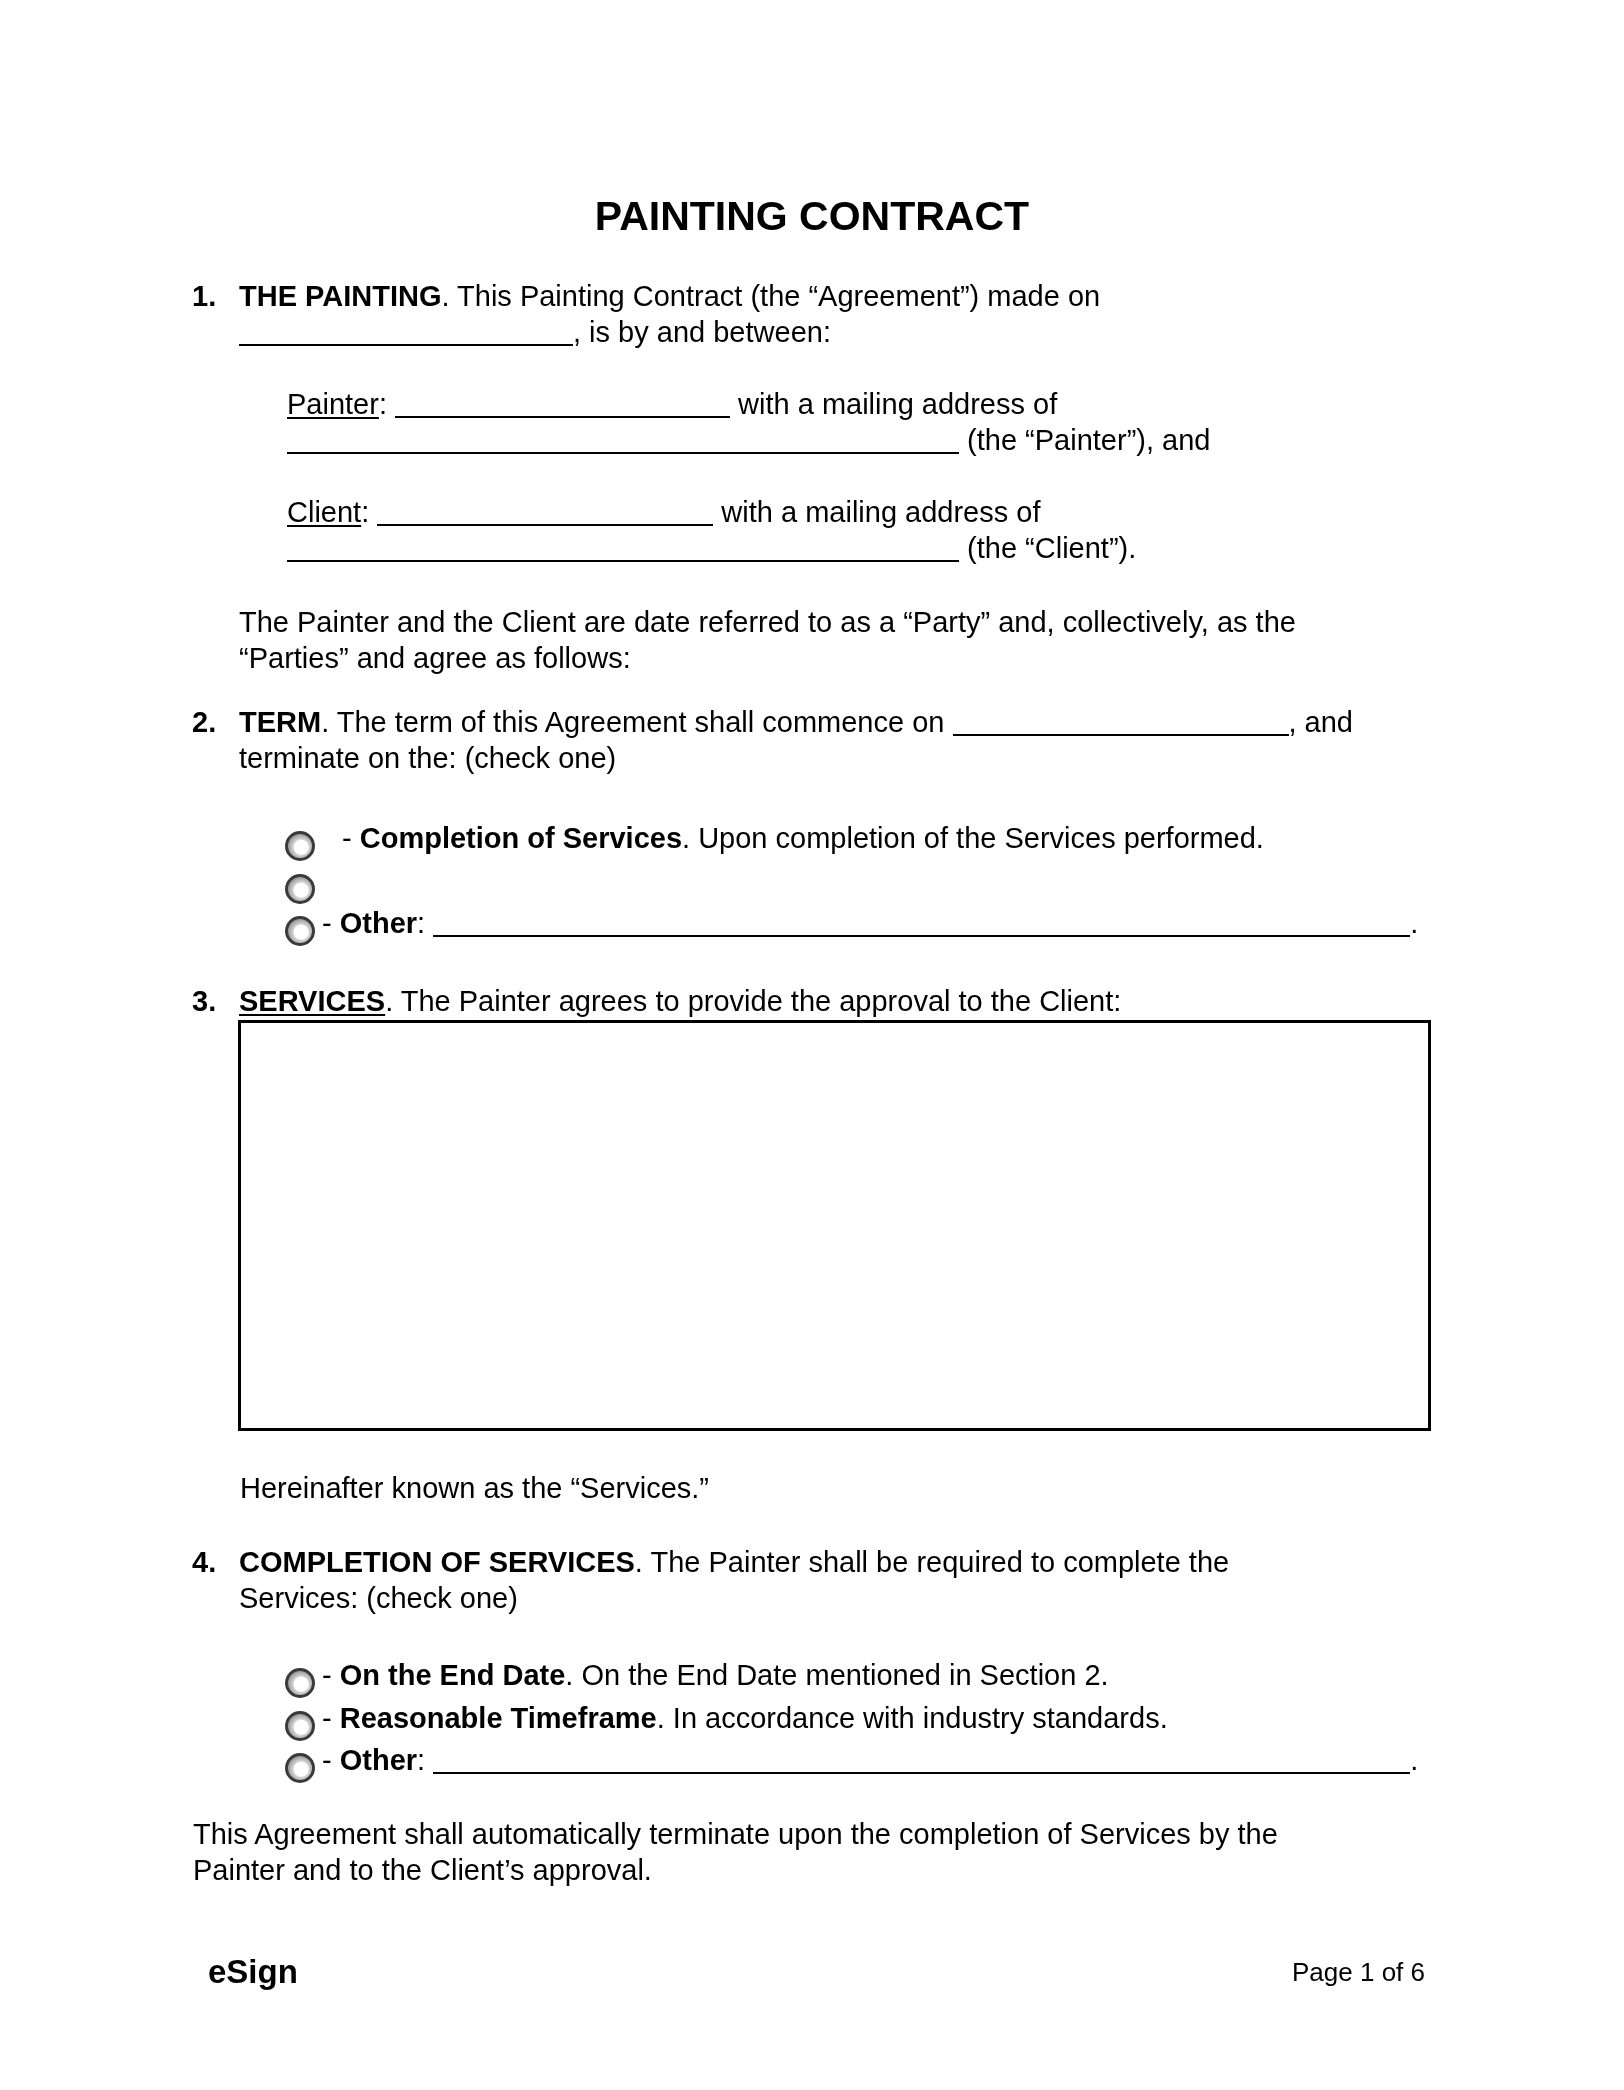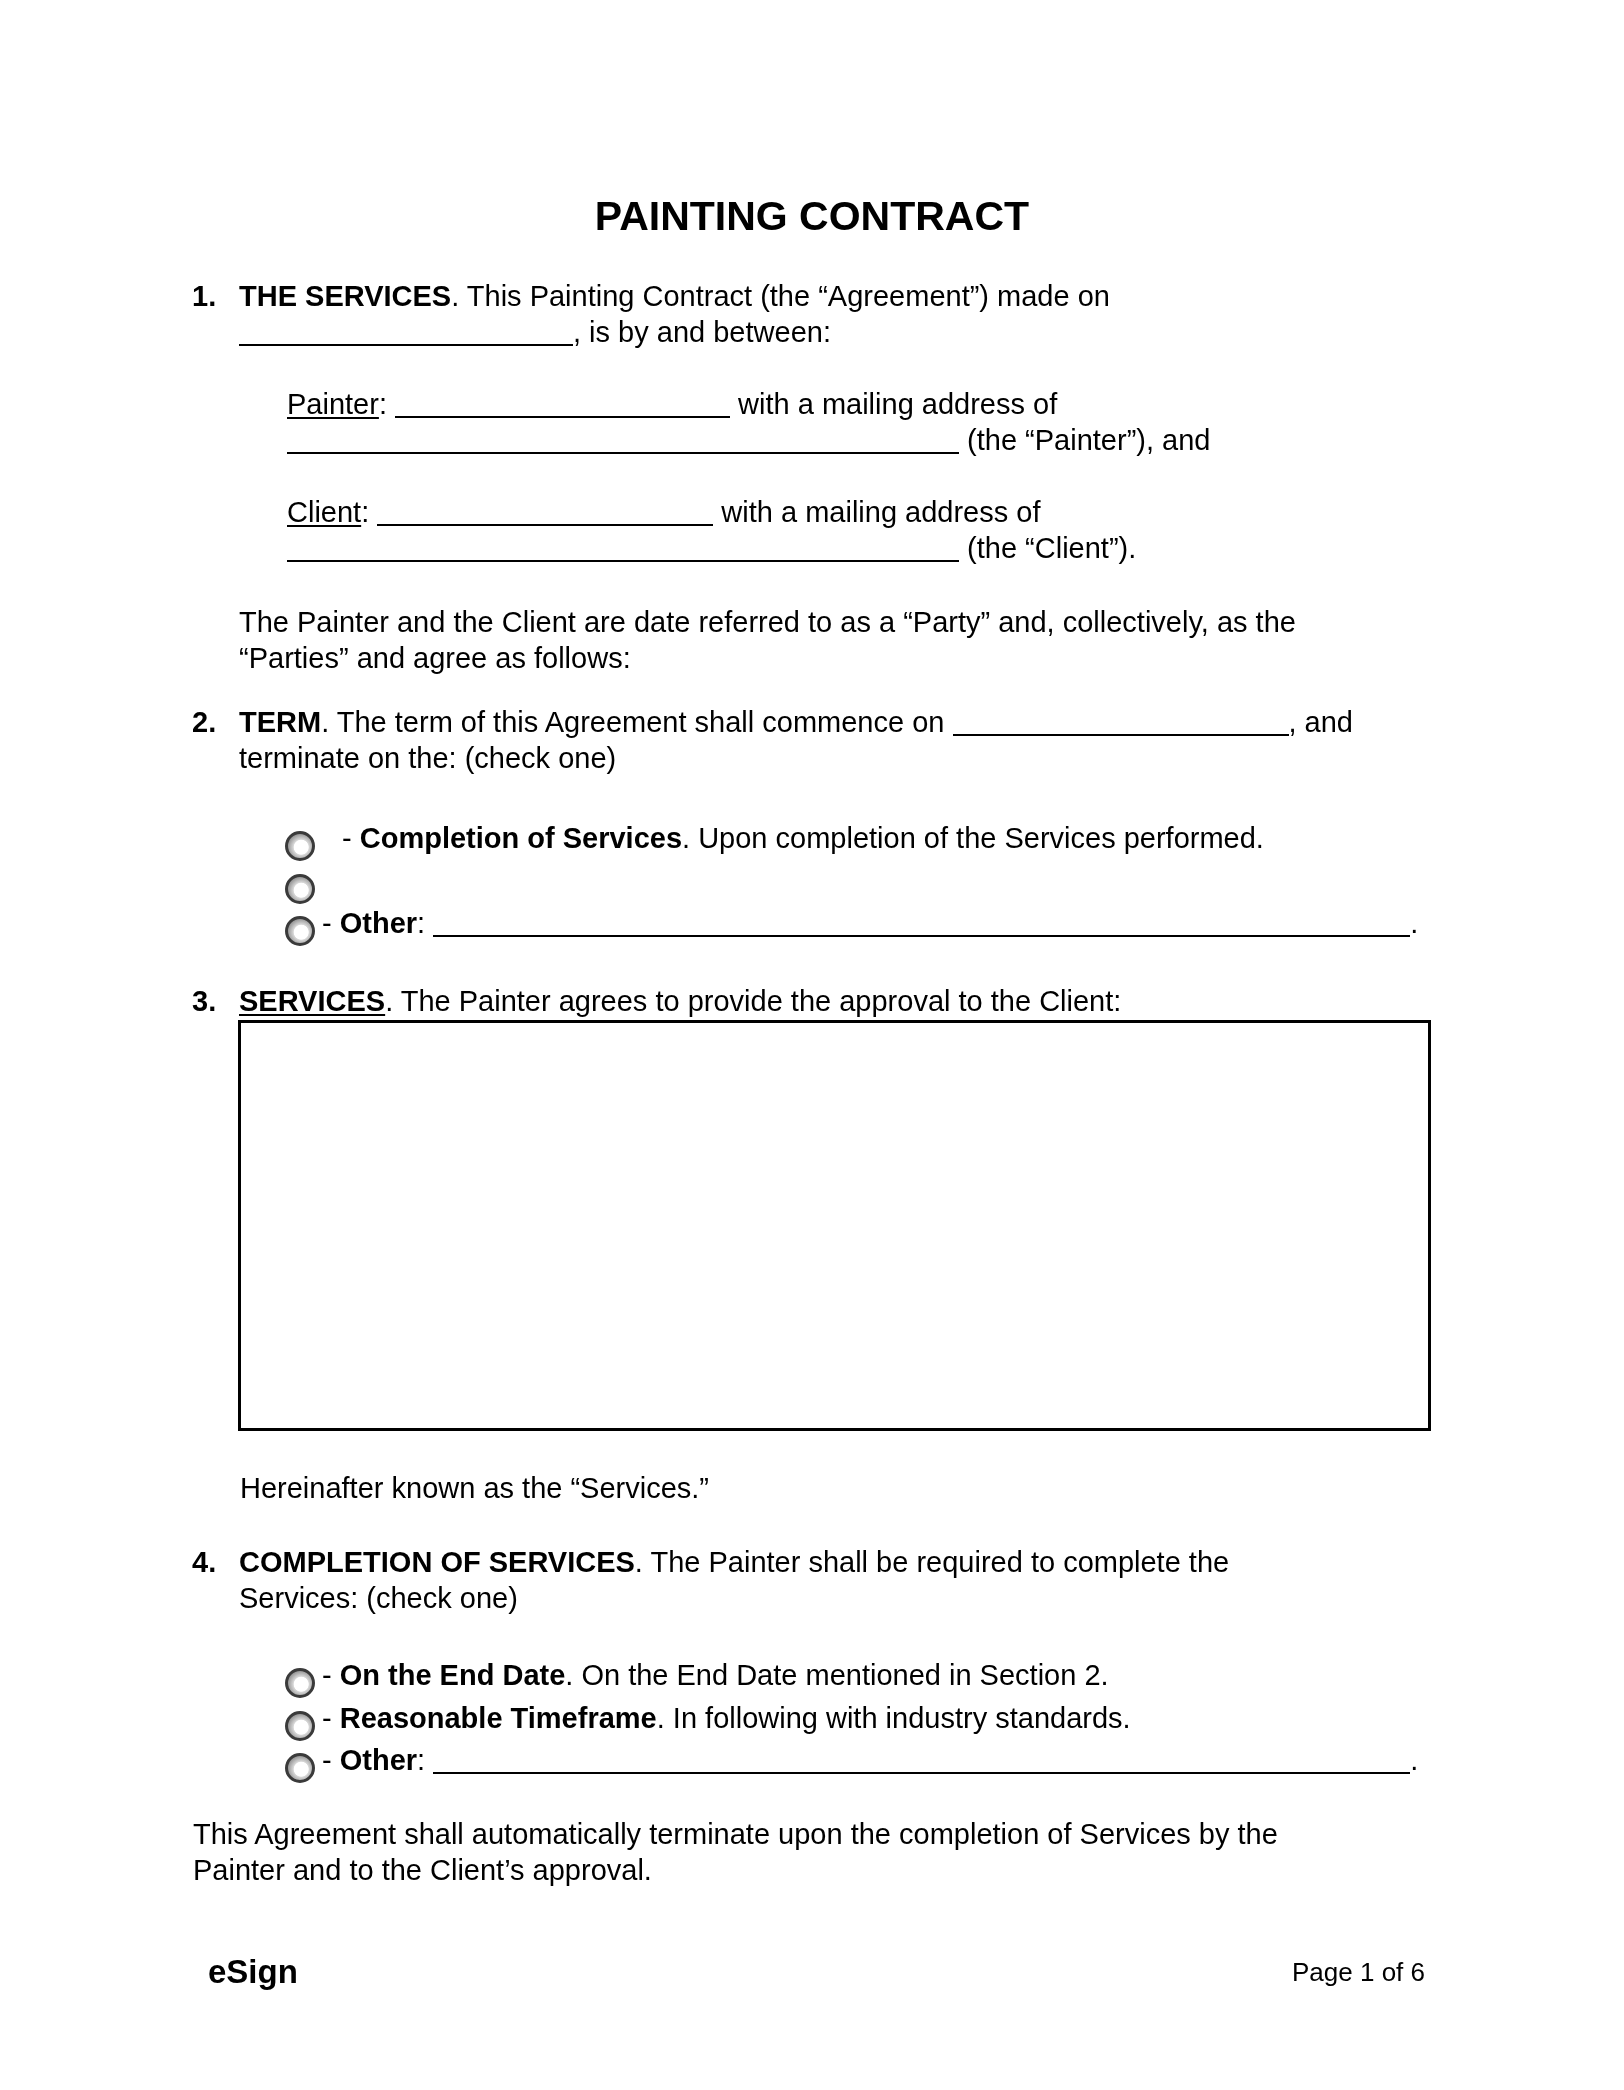--- a/index.html
+++ b/index.html
@@ -22,21 +22,21 @@
 </style>
 </head>
 <body>
 
 <div class="page">
 
   <div class="title">PAINTING CONTRACT</div>
 
   <div class="num" style="left:192px; top:278px;">1.</div>
   <div class="line" style="left:239px; top:278px;">
-    <b>THE SERVICES</b><span>. This Painting Contract (the “Agreement”) made on</span>
+    <b>THE PAINTING</b><span>. This Painting Contract (the “Agreement”) made on</span>
   </div>
   <div class="line" style="left:239px; top:314px;">
     <span class="blank" style="width:334px;"></span><span>, is by and between:</span>
   </div>
 
   <div class="line" style="left:287px; top:386px;">
     <span class="u">Painter</span><span>:</span>
     <span class="blank" style="width:335px;"></span><span> with a mailing address of</span>
   </div>
   <div class="line" style="left:287px; top:422px;">
@@ -87,21 +87,21 @@
   </div>
   <div class="line" style="left:239px; top:1580px;">Services: (check one)</div>
 
   <div class="radio" style="left:285px; top:1668px;"></div>
   <div class="line" style="left:322px; top:1657px;">
     <span> - </span><b>On the End Date</b><span>. On the End Date mentioned in Section 2.</span>
   </div>
 
   <div class="radio" style="left:285px; top:1711px;"></div>
   <div class="line" style="left:322px; top:1700px;">
-    <span> - </span><b>Reasonable Timeframe</b><span>. In following with industry standards.</span>
+    <span> - </span><b>Reasonable Timeframe</b><span>. In accordance with industry standards.</span>
   </div>
 
   <div class="radio" style="left:285px; top:1753px;"></div>
   <div class="line" style="left:322px; top:1742px;">
     <span> - </span><b>Other</b><span>:</span>
     <span class="blank" style="width:977px;"></span><span>.</span>
   </div>
 
   <div class="line" style="left:193px; top:1816px;">This Agreement shall automatically terminate upon the completion of Services by the</div>
   <div class="line" style="left:193px; top:1852px;">Painter and to the Client’s approval.</div>

